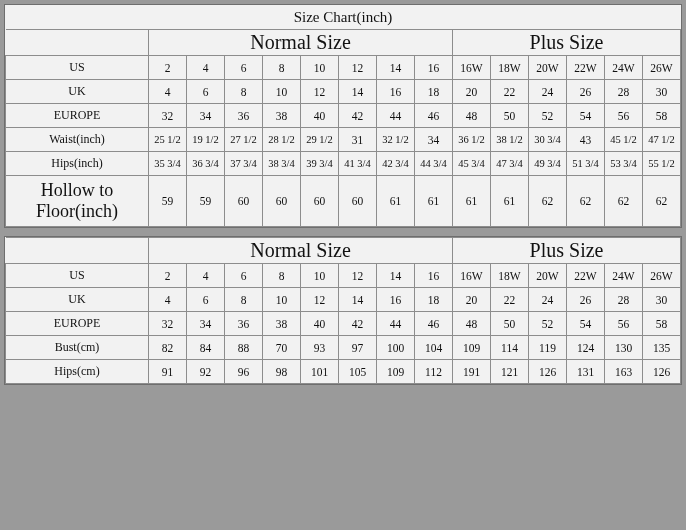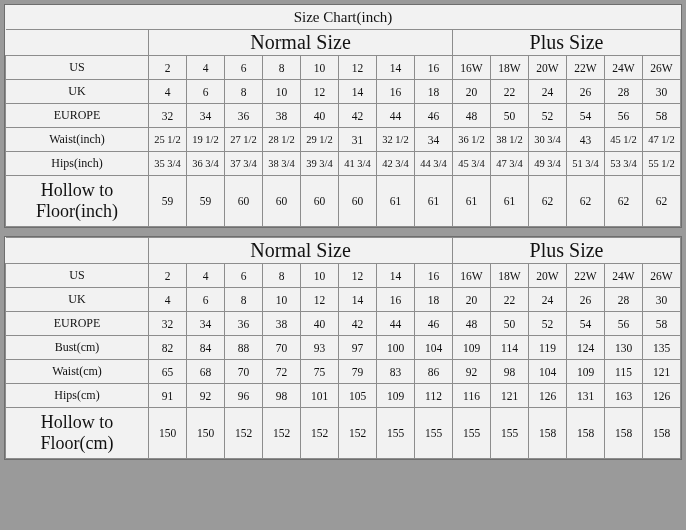--- a/index.html
+++ b/index.html
@@ -272,66 +272,32 @@
             <td class="val">100</td>
             <td class="val">104</td>
             <td class="val">109</td>
             <td class="val">114</td>
             <td class="val">119</td>
             <td class="val">124</td>
             <td class="val">130</td>
             <td class="val">135</td>
           </tr>
           <tr>
-            <td class="rowhead">Waist(cm)</td>
-            <td class="val">65</td>
-            <td class="val">68</td>
-            <td class="val">70</td>
-            <td class="val">72</td>
-            <td class="val">75</td>
-            <td class="val">79</td>
-            <td class="val">83</td>
-            <td class="val">86</td>
-            <td class="val">92</td>
-            <td class="val">98</td>
-            <td class="val">104</td>
-            <td class="val">109</td>
-            <td class="val">115</td>
-            <td class="val">121</td>
-          </tr>
-          <tr>
             <td class="rowhead">Hips(cm)</td>
             <td class="val">91</td>
             <td class="val">92</td>
             <td class="val">96</td>
             <td class="val">98</td>
             <td class="val">101</td>
             <td class="val">105</td>
             <td class="val">109</td>
             <td class="val">112</td>
-            <td class="val">116</td>
+            <td class="val">191</td>
             <td class="val">121</td>
             <td class="val">126</td>
             <td class="val">131</td>
             <td class="val">163</td>
             <td class="val">126</td>
-          </tr>
-          <tr class="tall">
-            <td class="rowhead hollow-head">Hollow to Floor(cm)</td>
-            <td class="val">150</td>
-            <td class="val">150</td>
-            <td class="val">152</td>
-            <td class="val">152</td>
-            <td class="val">152</td>
-            <td class="val">152</td>
-            <td class="val">155</td>
-            <td class="val">155</td>
-            <td class="val">155</td>
-            <td class="val">155</td>
-            <td class="val">158</td>
-            <td class="val">158</td>
-            <td class="val">158</td>
-            <td class="val">158</td>
           </tr>
         </tbody>
     </table>
   </div>
 </div>
 
 </body></html>

